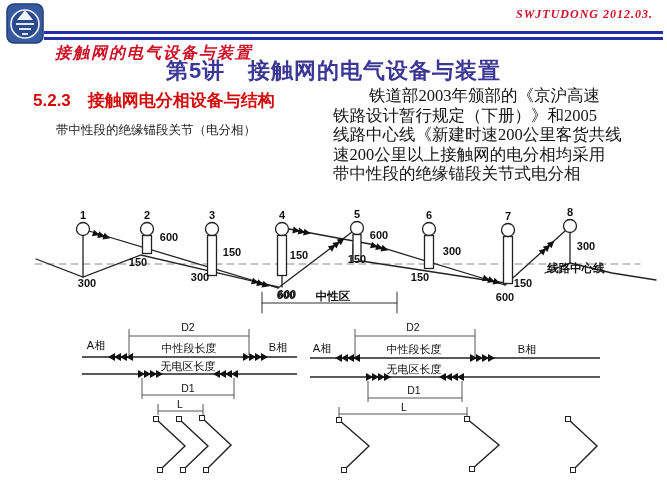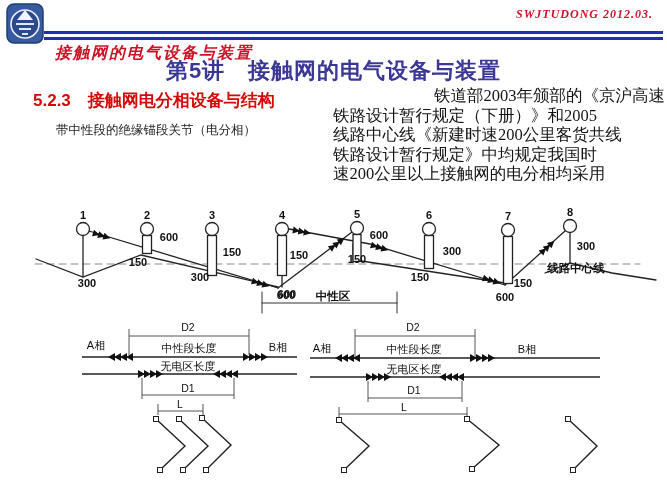--- a/index.html
+++ b/index.html
@@ -29,21 +29,21 @@
     position:absolute; left:12px; top:89px; font-weight:bold; font-size:17px; color:#d40909;margin-left:21px;
   }
   .subtitle {
     position:absolute; left:56px; top:122px; font-size:12.5px; color:#222;text-align:right;
   }
   .paragraph {
     position:absolute; left:333px; top:86px; width:332px;
     font-size:16.5px; line-height:19.6px; color:#141414;
     font-family:"Liberation Serif","DejaVu Serif",serif;
   }
-  .paragraph .pline:first-child { padding-left:36px;text-align:right; }
+  .paragraph .pline:first-child { padding-left:36px; }
   svg text { font-family:"Liberation Sans","DejaVu Sans",sans-serif; }
   .dimnum { font-size:11px; font-weight:bold; fill:#111; }
   .polenum { font-size:11px; font-weight:bold; fill:#111; }
   .cnlabel { font-size:11.5px; font-weight:bold; fill:#111; }
   .phlabel { font-size:11px; fill:#111; }
   .dimtag  { font-size:10.5px; fill:#111; }
 </style>
 </head>
 <body>
 
@@ -60,22 +60,22 @@
 <div class="hr-double"></div>
 
 <div class="main-title">第5讲　接触网的电气设备与装置</div>
 <div class="section-heading">5.2.3　接触网电分相设备与结构</div>
 <div class="subtitle">带中性段的绝缘锚段关节（电分相）</div>
 
 <div class="paragraph">
   <div class="pline">铁道部2003年颁部的《京沪高速</div>
   <div class="pline">铁路设计暂行规定（下册）》和2005</div>
   <div class="pline">线路中心线《新建时速200公里客货共线</div>
-  <div class="pline">铁路设计暂行规定》中均规定我国时</div>
   <div class="pline">速200公里以上接触网的电分相均采用</div>
+  <div class="pline">带中性段的绝缘锚段关节式电分相</div>
 </div>
 
 <svg style="position:absolute;left:0;top:195px;" width="667" height="300" viewBox="0 195 667 300">
   <defs>
     <path id="chain3" d="M0,-3.5 L7,0 L0,3.5 Z M5.5,-3.5 L12.5,0 L5.5,3.5 Z M11,-3.5 L18,0 L11,3.5 Z"></path>
     <path id="chain4" d="M0,-4 L7,0 L0,4 Z M6,-4 L13,0 L6,4 Z M12,-4 L19,0 L12,4 Z M18,-4 L25,0 L18,4 Z"></path>
   </defs>
 
   <g stroke-linecap="round">
 

